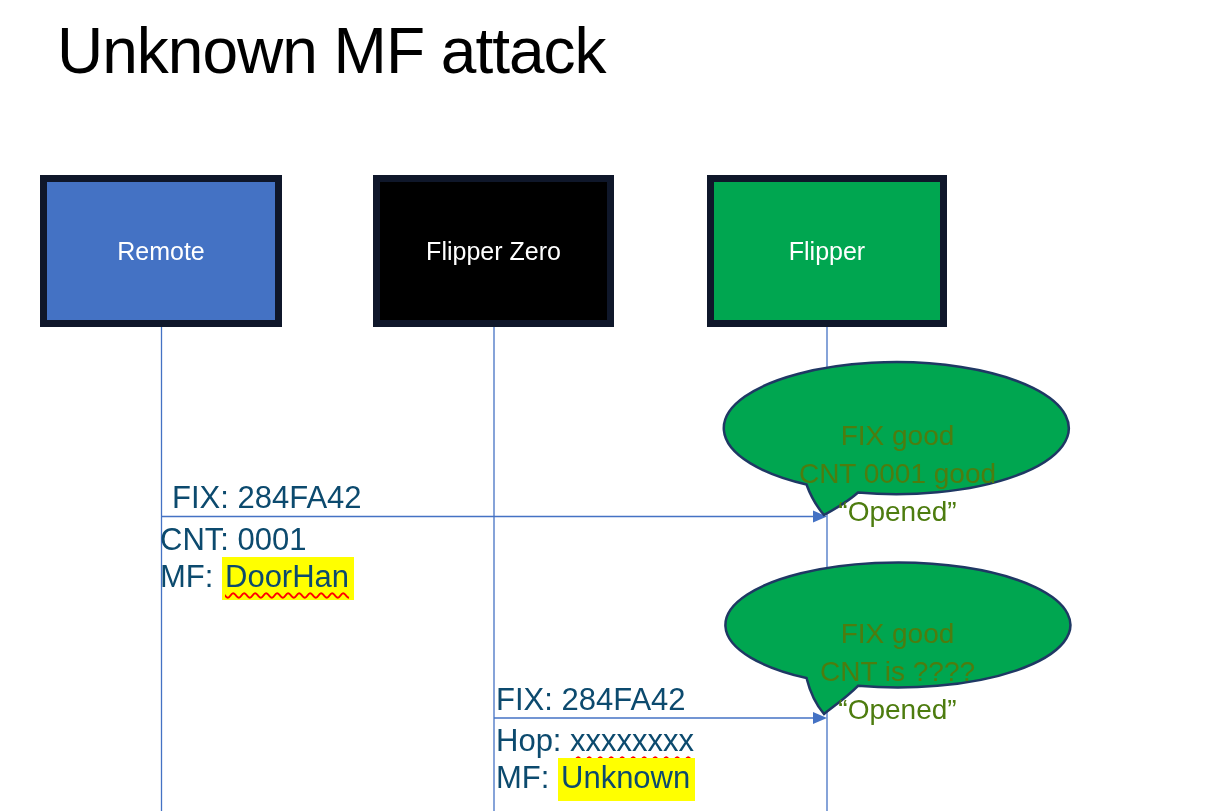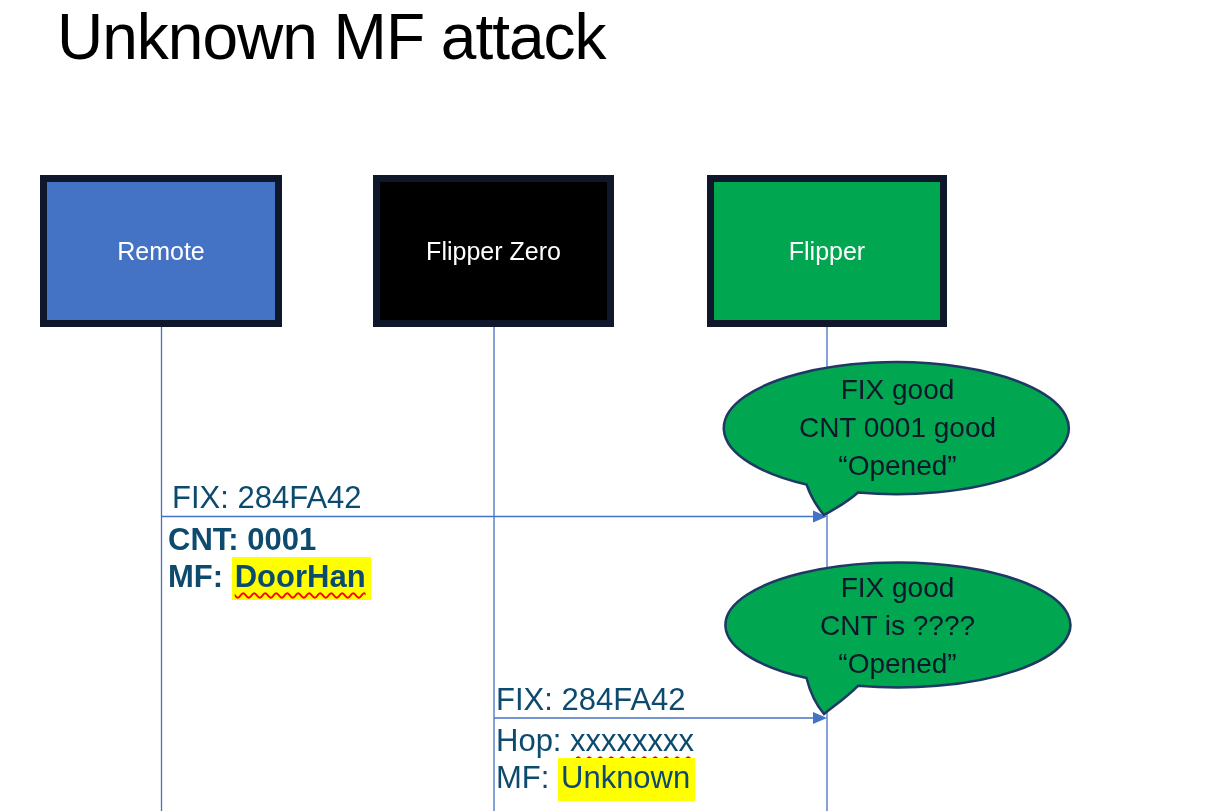--- a/index.html
+++ b/index.html
@@ -1,49 +1,49 @@
 <!DOCTYPE html>
 <html><head>
 <meta charset="utf-8">
 <style>
   html,body{margin:0;padding:0;background:#fff;}
   .slide{
     position:relative;width:1216px;height:811px;background:#FFFFFF;
     font-family:"Liberation Sans",sans-serif;overflow:hidden;
   }
   .title{
-    position:absolute;left:57px;top:0;margin:0;
+    position:absolute;left:57px;top:14px;margin:0;
     font-size:64px;font-weight:300;letter-spacing:-1px;color:#000;
     font-family:"Liberation Sans",sans-serif;z-index:2;white-space:nowrap;
   }
   .actor{
     position:absolute;top:175px;height:152px;box-sizing:border-box;
     border:7px solid #0f172a;display:flex;align-items:center;justify-content:center;
     color:#FFFFFF;font-size:25px;z-index:2;
   }
   .actor--remote{left:40px;width:242px;background:#4472C4;}
   .actor--flipper{left:373px;width:241px;background:#000000;}
   .actor--receiver{left:707px;width:240px;background:#00A650;}
   svg.overlay{position:absolute;left:0;top:0;z-index:1;}
   .lifeline{stroke:#4472C4;stroke-width:1.3;}
   .msg-arrow{stroke:#4472C4;stroke-width:1.6;}
   .arrowhead{fill:#4472C4;stroke:none;}
   .callout{stroke:#1F3864;stroke-width:2.5;}
   .callout-text{
     position:absolute;left:725px;width:345px;z-index:2;
-    color:#0f172a;font-size:28px;line-height:38px;text-align:center;white-space:nowrap;
+    color:#4d7c0f;font-size:28px;line-height:38px;text-align:center;white-space:nowrap;margin-top:46px;
   }
   .ct1{top:371px;}
   .ct2{top:569px;}
   .msg{
     position:absolute;z-index:2;font-size:31px;line-height:37px;
     color:#0c4a6e;white-space:nowrap;
   }
   .msg1a{left:172px;top:479px;}
-  .msg1b{left:168px;top:521px;font-weight:bold;}
+  .msg1b{left:160px;top:521px;}
   .msg2a{left:496px;top:681px;}
   .msg2b{left:496px;top:722px;}
   .hl{background:#FFFF00;padding:2px 5px 6px 3px;}
   .sq{
     text-decoration:underline;
     text-decoration-style:wavy;
     text-decoration-color:#FF0000;
     text-decoration-thickness:1.5px;
     text-underline-offset:5px;
   }

